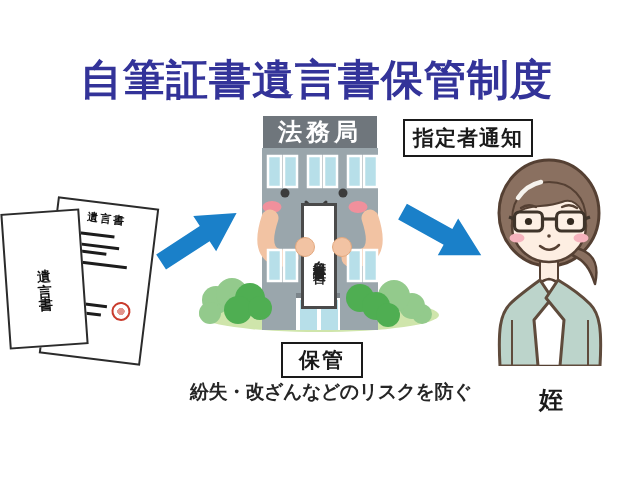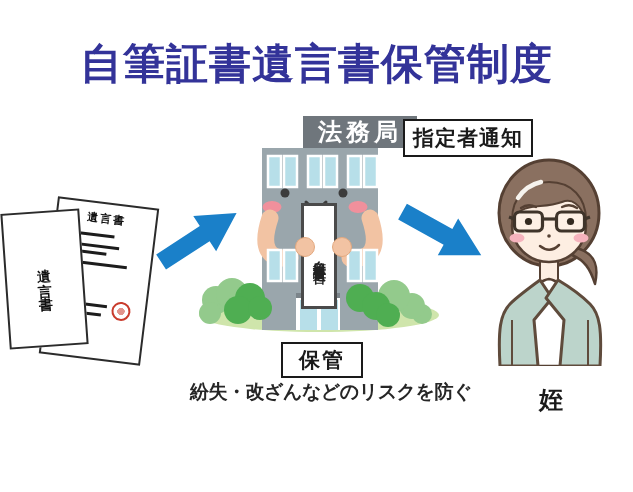--- a/index.html
+++ b/index.html
@@ -7,21 +7,21 @@
   #canvas {
     position:relative; width:633px; height:492px; background:#ffffff;
     overflow:hidden;
     font-family:"Liberation Sans","DejaVu Sans",sans-serif;
     color:#1a1a1a;
   }
   .abs { position:absolute; }
 
   
   #title {
-    left:0; right:0; top:36px; text-align:center;
+    left:0; right:0; top:52px; text-align:center;
     font-size:42px; font-weight:900; letter-spacing:1px;
     color:#333399;
   }
 
   
   .doc {
     background:#fff; border:2px solid #2b2b2b;
   }
   #doc-back {
     left:48px; top:202px; width:102px; height:158px;
@@ -59,21 +59,20 @@
   #arrow2 { left:391px; top:193px; }
 
   
   #building-group { left:198px; top:110px; width:244px; height:230px; }
   #building-svg { position:absolute; left:0; top:0; }
   #building-sign {
     position:absolute; left:65px; top:6px; width:114px; height:32px;
     background:#6f767c; color:#fff; display:flex; align-items:center;
     justify-content:center; font-size:24px; font-weight:bold; letter-spacing:4px;
     z-index:2;
-    margin-left:40px;
   }
   #held-paper {
     position:absolute; left:103px; top:93px; width:36px; height:106px;
     background:#fff; border:3px solid #4a4a4a; z-index:3;
     display:flex; align-items:center; justify-content:center;
   }
   #held-paper-label {
     writing-mode:vertical-rl; text-orientation:upright;
     font-size:13px; font-weight:700; letter-spacing:2px; color:#222;
   }

